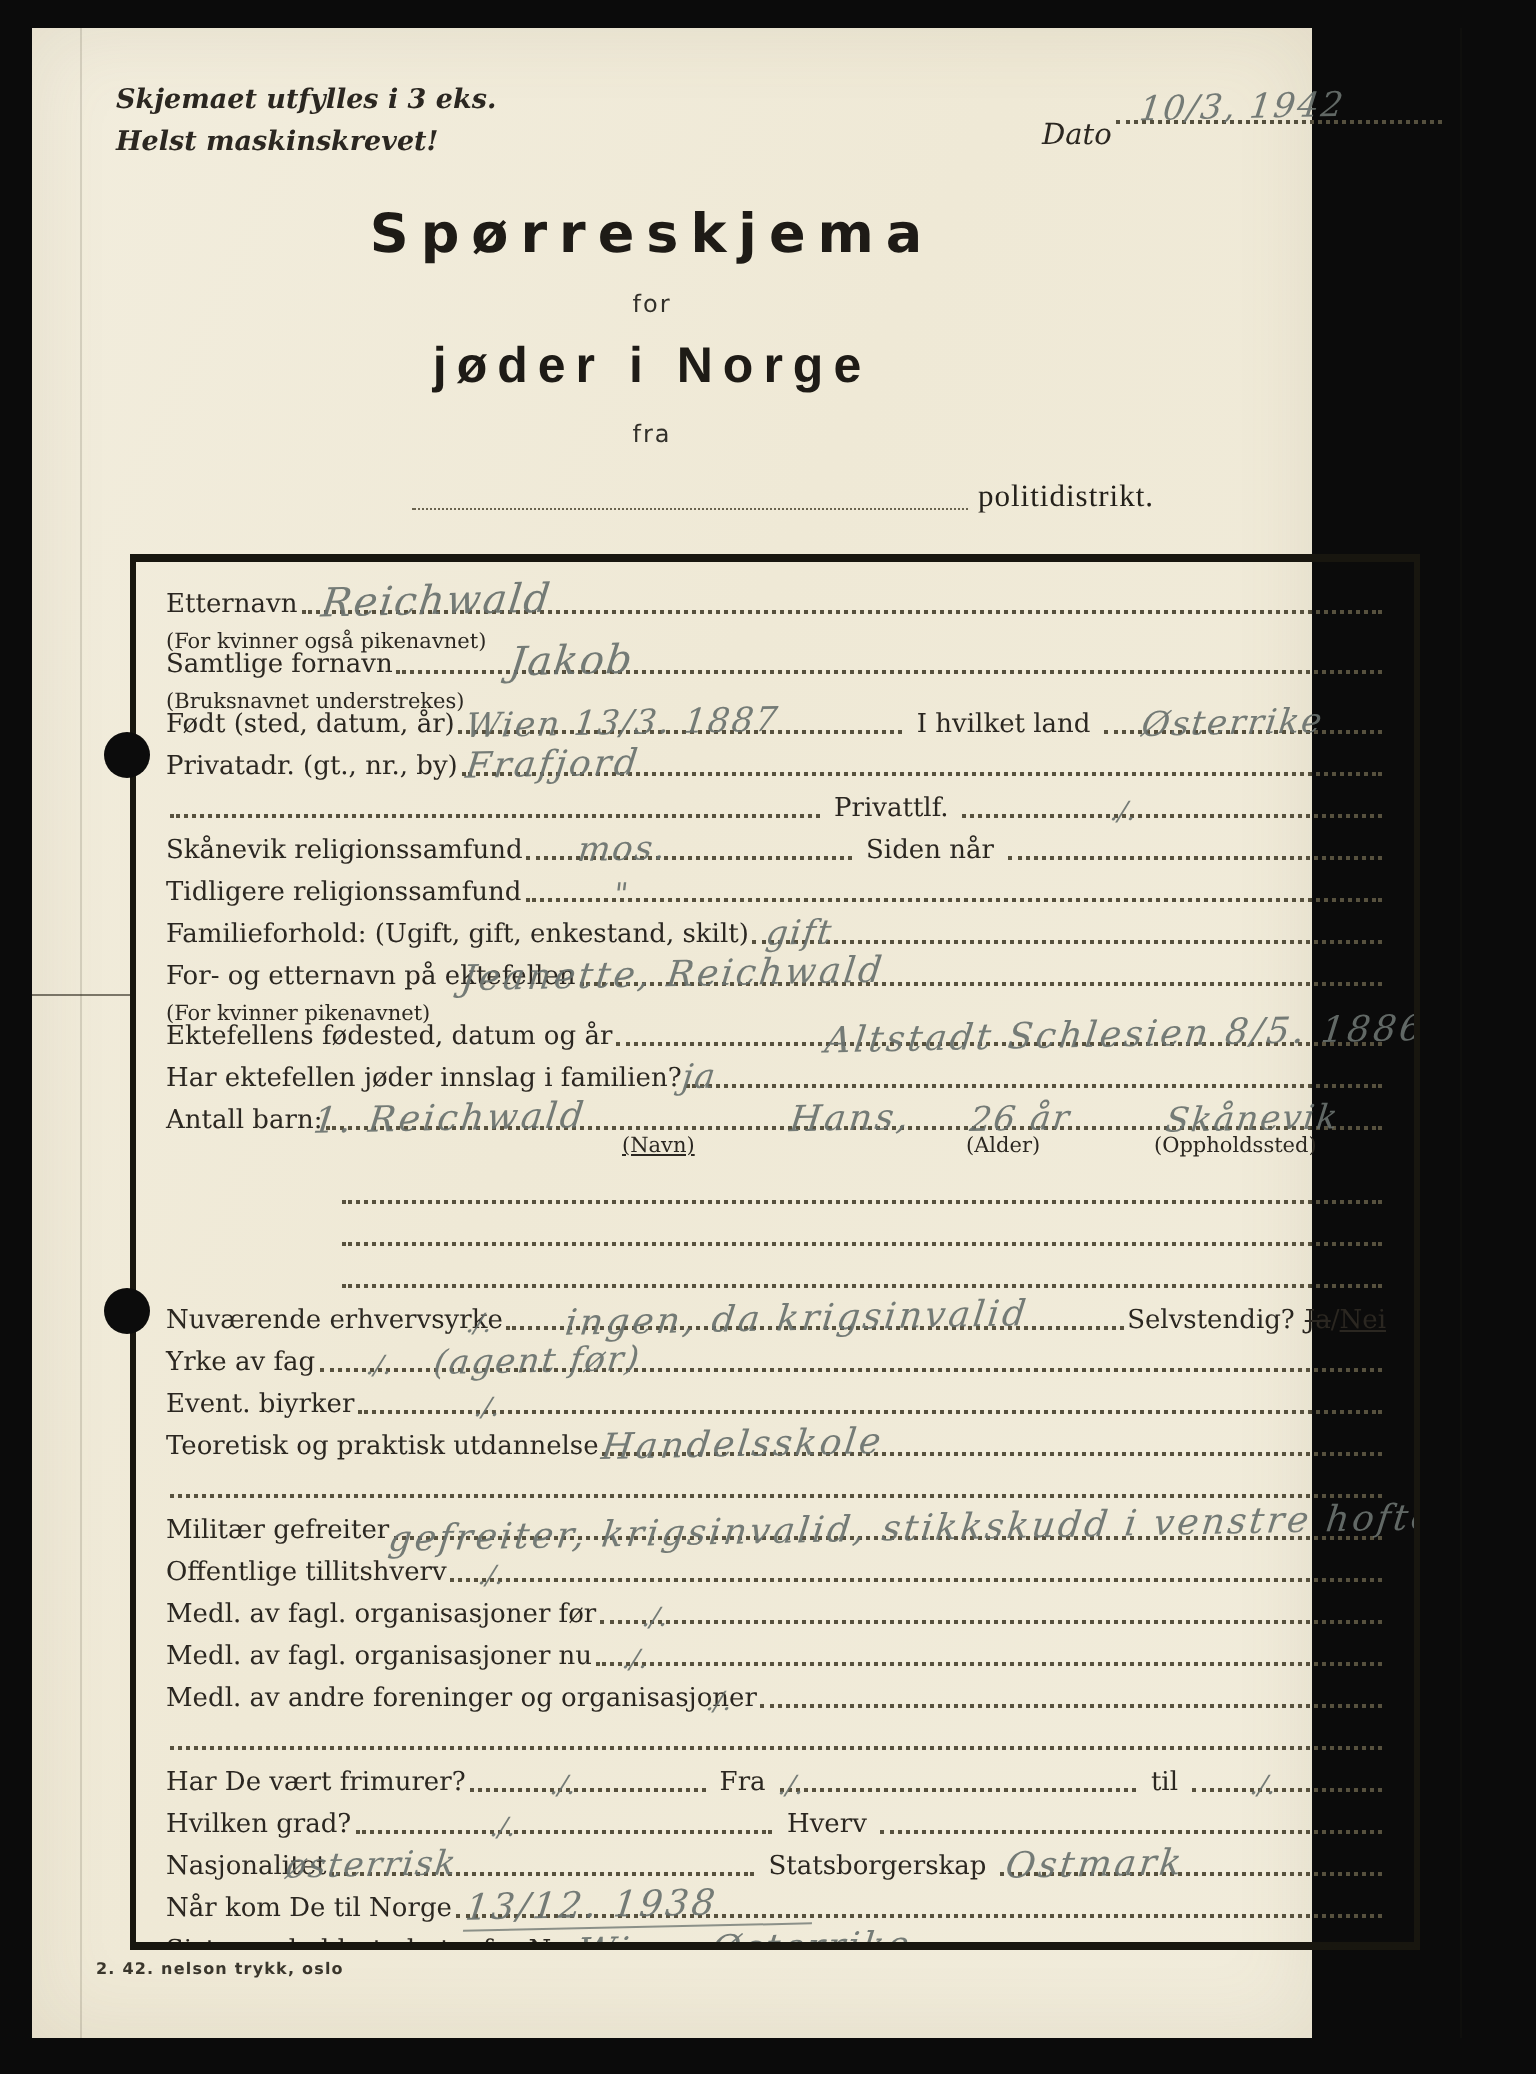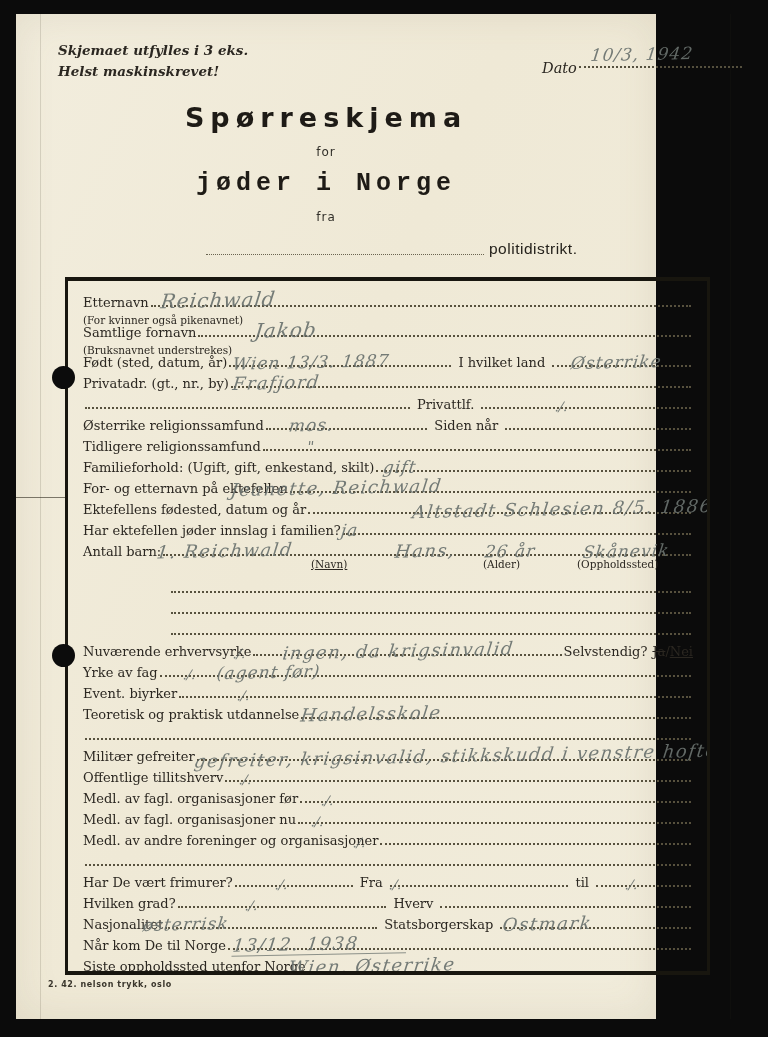--- a/index.html
+++ b/index.html
@@ -16,32 +16,32 @@
     box-shadow:inset 0 0 40px rgba(120,105,70,.12);
   }
   .crease-v{position:absolute;top:0;bottom:0;width:1px;background:rgba(70,62,42,.16);}
   .crease-v2{position:absolute;top:0;bottom:0;width:1px;background:rgba(70,62,42,.08);}
   .crease-h{position:absolute;height:1px;background:rgba(45,40,28,.6);}
   
   .instr{
     position:absolute;left:42px;top:26px;
     font-style:italic;font-weight:bold;font-size:13.5px;color:#2b2721;line-height:1.55;
   }
-  .hdr-date{position:absolute;left:526px;top:46px;width:200px;display:flex;align-items:center;}
+  .hdr-date{position:absolute;left:505px;top:46px;width:200px;display:flex;align-items:flex-start;}
   .date-label{font-size:14.5px;color:#2b2721;font-style:italic;}
   .date-fill{flex:1;border-bottom:2px dotted #55503e;margin:0 0 3px 2px;}
   .date-hw{position:absolute;left:48px;top:-16px;font-size:21px;transform:rotate(-4deg);}
   
   .titles{position:absolute;left:20px;right:40px;top:88px;text-align:center;color:#1e1b16;}
   .t-main{font-family:"DejaVu Sans",sans-serif;font-weight:bold;font-size:27px;letter-spacing:6px;}
   .t-small{font-family:"DejaVu Sans",sans-serif;font-size:12px;letter-spacing:1px;margin-top:12px;color:#32302a;}
-  .t-sub{font-family:Liberation Mono, monospace;font-weight:bold;font-size:25px;letter-spacing:5px;margin-top:10px;}
+  .t-sub{font-family:Liberation Sans, sans-serif;font-weight:bold;font-size:25px;letter-spacing:5px;margin-top:10px;}
   .district-row{position:absolute;left:190px;top:226px;display:flex;align-items:flex-end;width:390px;}
   .district-line{width:278px;border-bottom:1.5px dotted #6a6450;margin-bottom:3px;}
-  .district-label{font-family:Liberation Sans, sans-serif;font-size:15.5px;color:#24211b;margin-left:5px;letter-spacing:.5px;}
+  .district-label{font-family:Liberation Serif, serif;font-size:15.5px;color:#24211b;margin-left:5px;letter-spacing:.5px;}
   
   .fbox{
     position:absolute;left:49px;top:263px;width:645px;height:698px;
     border:3px solid #18160f;border-top-width:4px;border-bottom-width:4px;
     box-sizing:border-box;overflow:hidden;
     padding:7px 14px 16px 15px;
   }
   .r{position:relative;display:flex;align-items:flex-end;height:16px;margin-top:5px;}
   .s{position:relative;height:9px;margin-top:0;}
   .lb{font-size:13px;color:#2b2721;white-space:nowrap;line-height:1;}
@@ -143,21 +143,21 @@
     </div>
 
     <div class="r">
       <span class="d f155"></span>
       <span class="lb2">Privattlf.</span>
       <span class="d f1"></span>
       <span class="hw mark" style="left:472px;">./.</span>
     </div>
 
     <div class="r">
-      <span class="lb">Østerrike religionssamfund</span>
+      <span class="lb">Skånevik religionssamfund</span>
       <span class="d f1"></span>
       <span class="lb2">Siden når</span>
       <span class="d f115"></span>
       <span class="hw" style="left:206px;">mos.</span>
     </div>
 
     <div class="r">
       <span class="lb">Tidligere religionssamfund</span>
       <span class="d"></span>
       <span class="hw" style="left:224px;font-size:15px;">"</span>
@@ -166,20 +166,23 @@
     <div class="r">
       <span class="lb">Familieforhold: (Ugift, gift, enkestand, skilt)</span>
       <span class="d"></span>
       <span class="hw" style="left:300px;">gift</span>
     </div>
 
     <div class="r">
       <span class="lb">For- og etternavn på ektefellen</span>
       <span class="d"></span>
       <span class="hw hw-md" style="left:148px;">Jeanette, Reichwald</span>
+    </div>
+    <div class="s">
+      <span class="sublb">(For kvinner pikenavnet)</span>
     </div>
 
     <div class="r">
       <span class="lb">Ektefellens fødested, datum og år</span>
       <span class="d"></span>
       <span class="hw hw-md" style="left:330px;">Altstadt Schlesien 8/5. 1886.</span>
     </div>
 
     <div class="r">
       <span class="lb">Har ektefellen jøder innslag i familien?</span>

